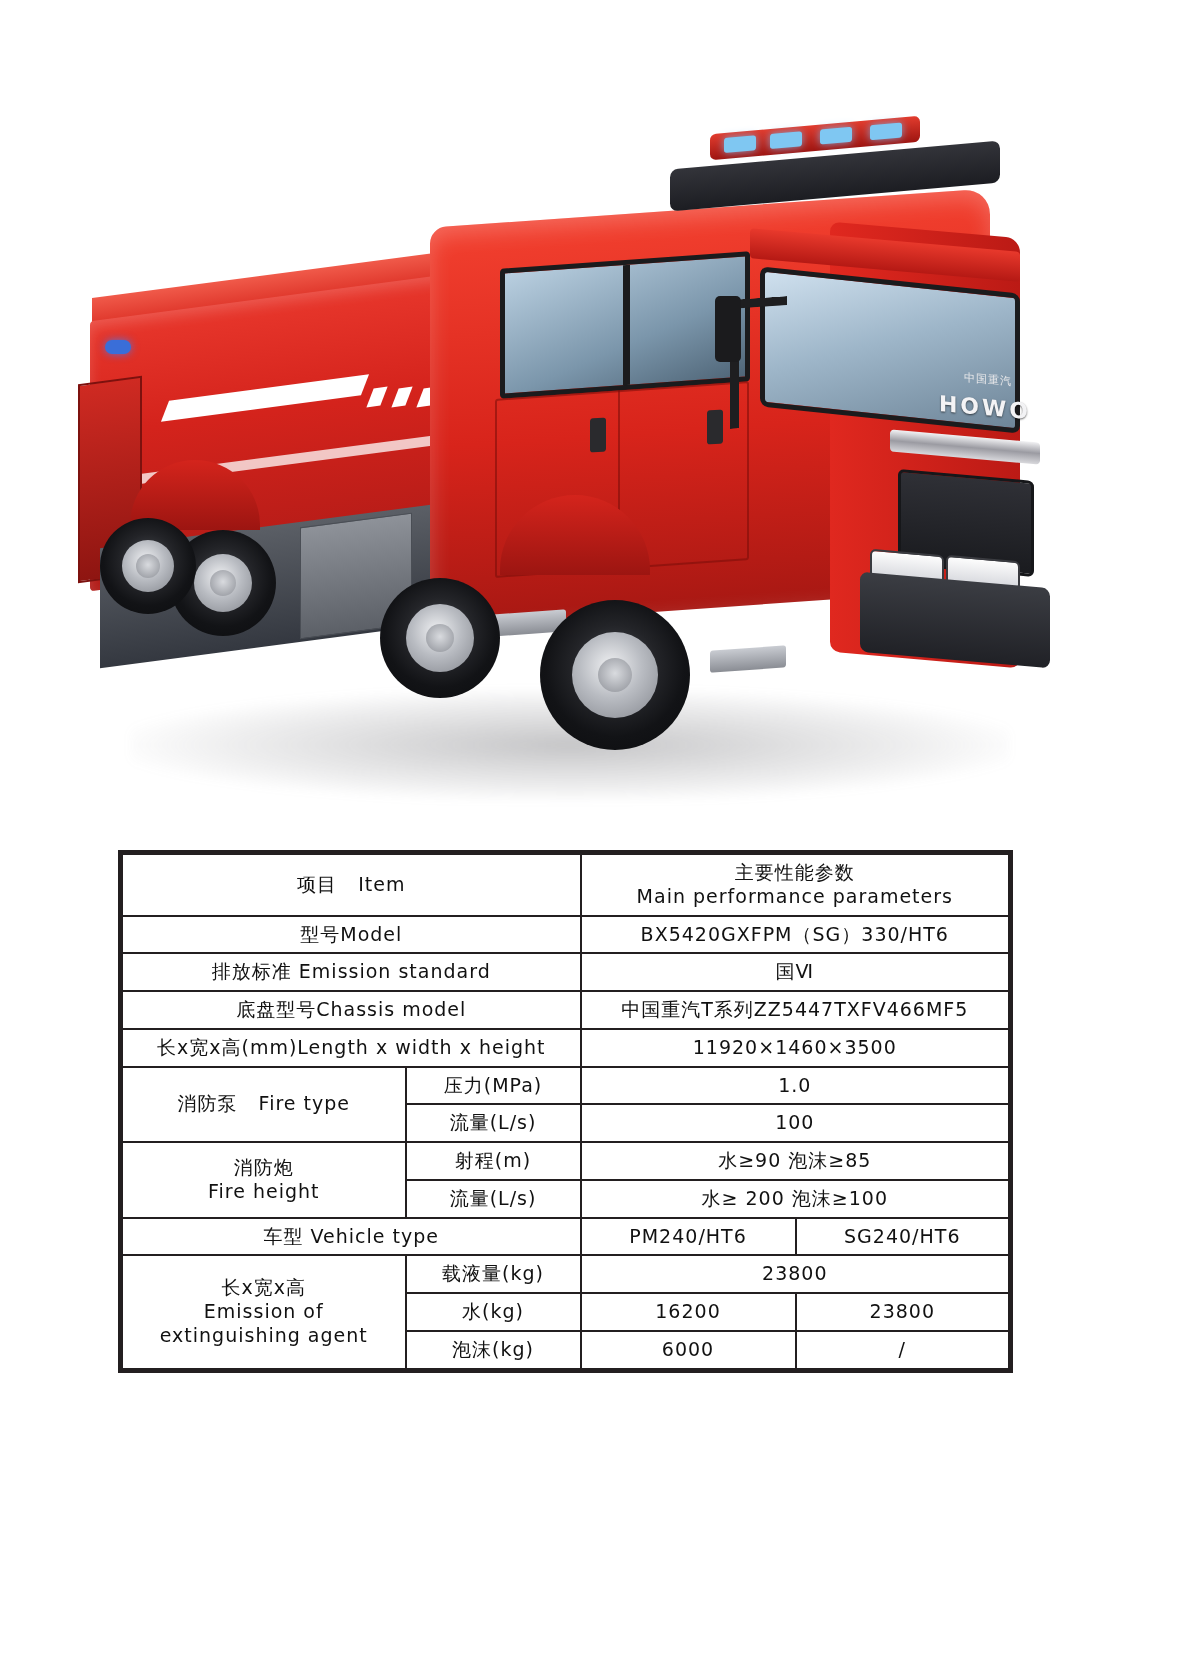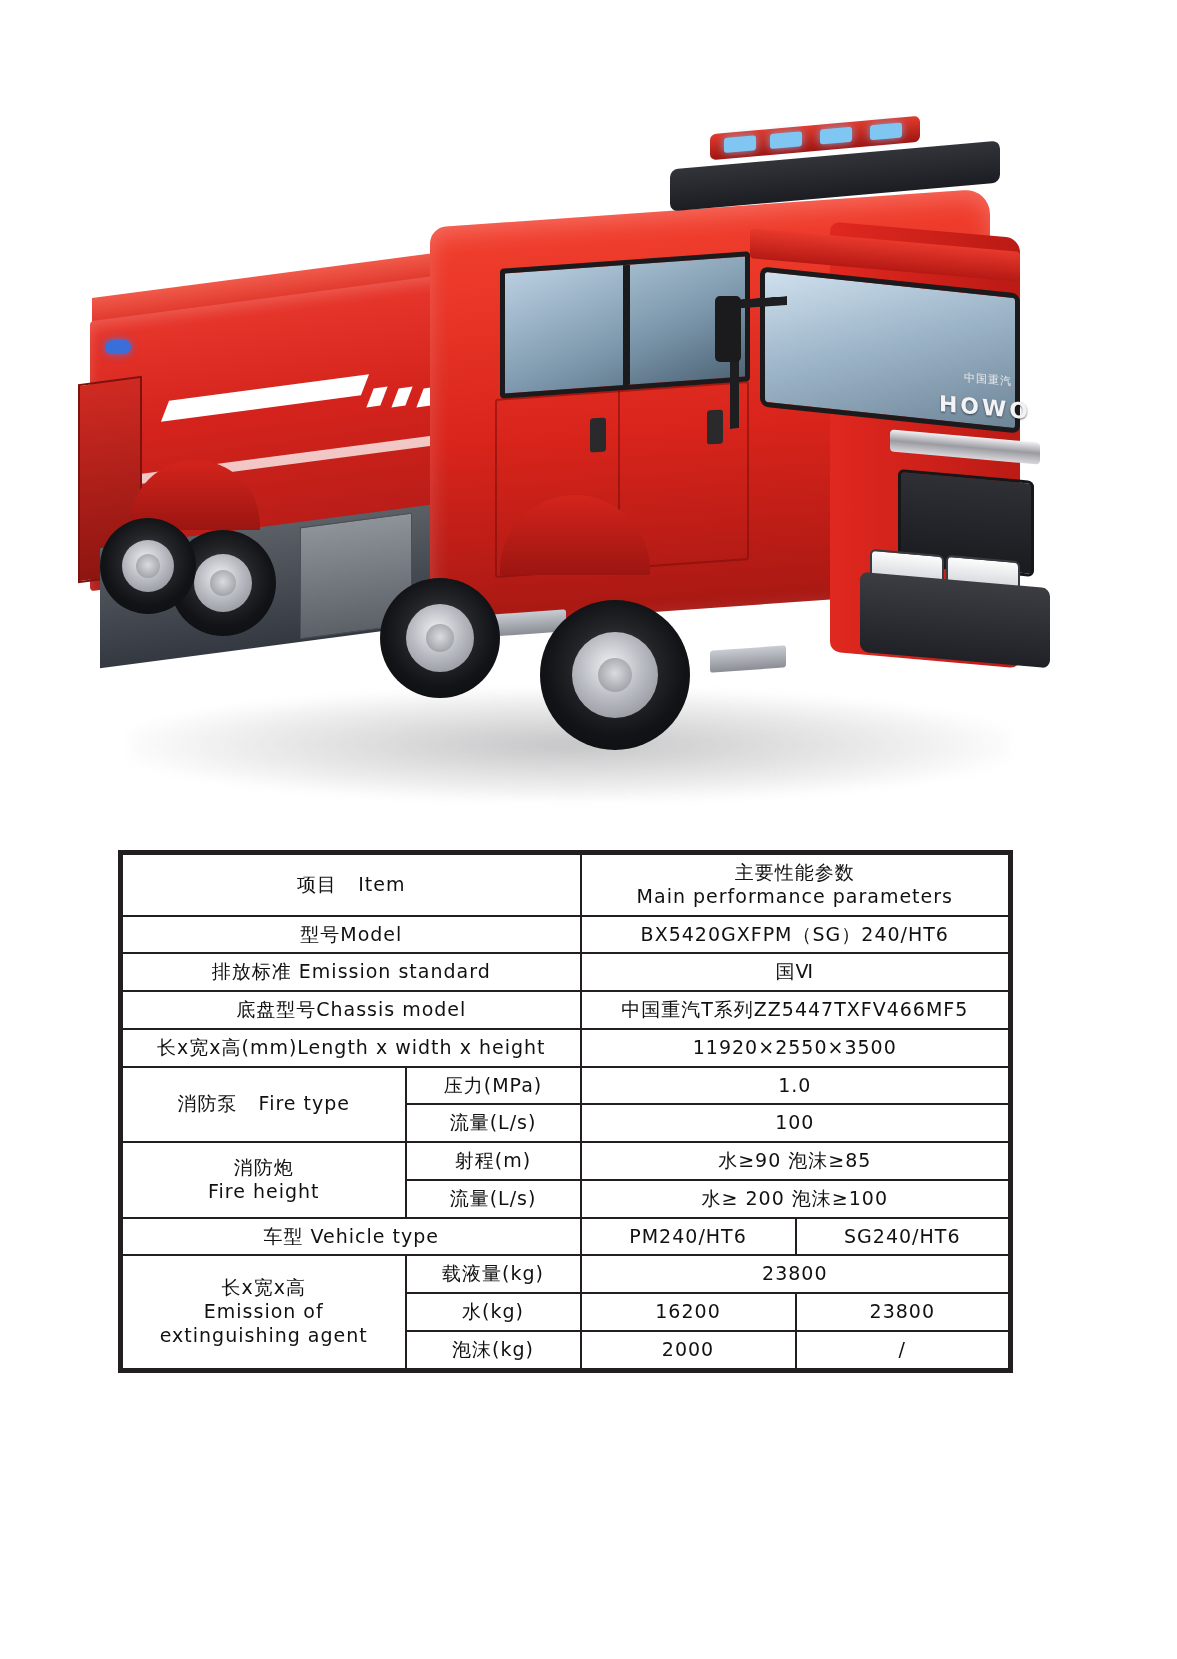--- a/index.html
+++ b/index.html
@@ -486,36 +486,36 @@
           <span>Item</span>
         </td>
         <td class="head-param" colspan="2">
           <span class="en-line">主要性能参数</span>
           <span class="en-line">Main performance parameters</span>
         </td>
       </tr>
 
       <tr>
         <td colspan="2">型号Model</td>
-        <td colspan="2">BX5420GXFPM（SG）240/HT6</td>
+        <td colspan="2">BX5420GXFPM（SG）330/HT6</td>
       </tr>
 
       <tr>
         <td colspan="2">排放标准 Emission standard</td>
         <td colspan="2">国Ⅵ</td>
       </tr>
 
       <tr>
         <td colspan="2">底盘型号Chassis model</td>
         <td colspan="2">中国重汽T系列ZZ5447TXFV466MF5</td>
       </tr>
 
       <tr>
         <td class="small nowrap" colspan="2">长x宽x高(mm)Length x width x height</td>
-        <td colspan="2">11920×2550×3500</td>
+        <td colspan="2">11920×1460×3500</td>
       </tr>
 
       <tr>
         <td rowspan="2">
           <span>消防泵</span>
           &nbsp;
           <span>Fire type</span>
         </td>
         <td>压力(MPa)</td>
         <td colspan="2">1.0</td>
@@ -553,18 +553,18 @@
         <td>载液量(kg)</td>
         <td colspan="2">23800</td>
       </tr>
       <tr>
         <td>水(kg)</td>
         <td>16200</td>
         <td>23800</td>
       </tr>
       <tr>
         <td>泡沫(kg)</td>
-        <td>2000</td>
+        <td>6000</td>
         <td>/</td>
       </tr>
     </tbody>
   </table>
 </div>
 
 </body></html>

